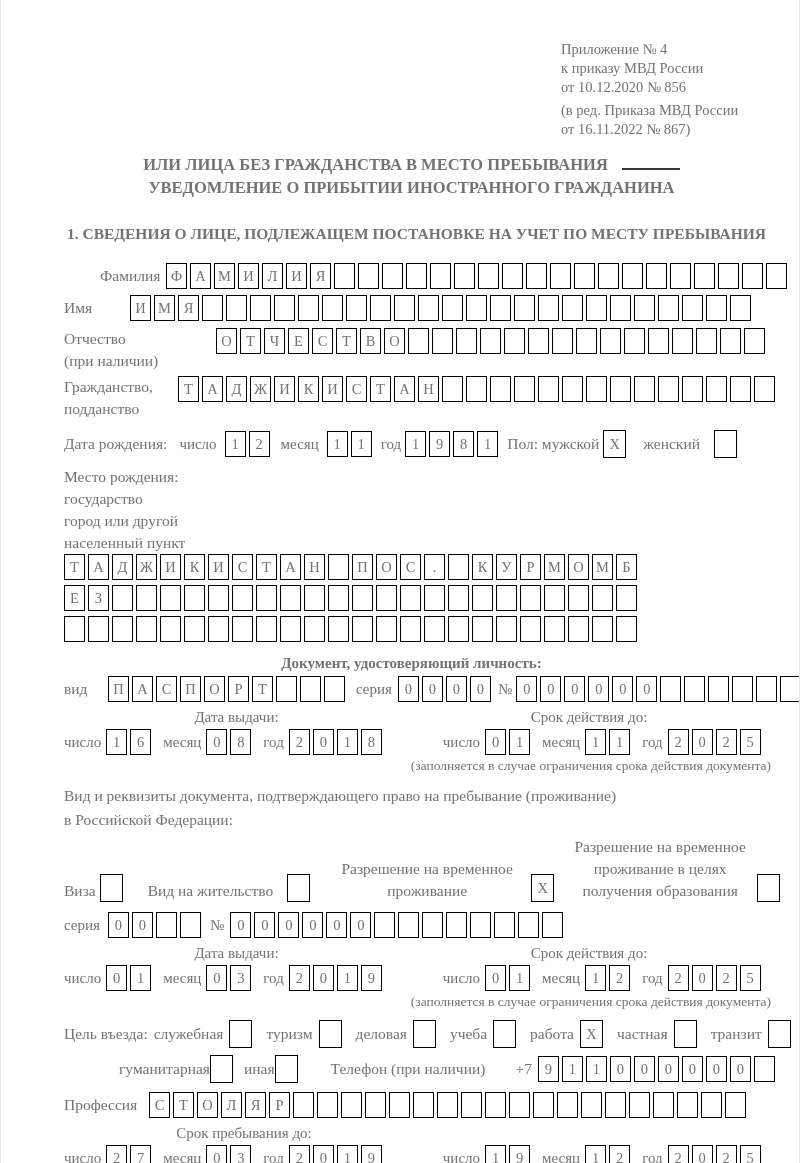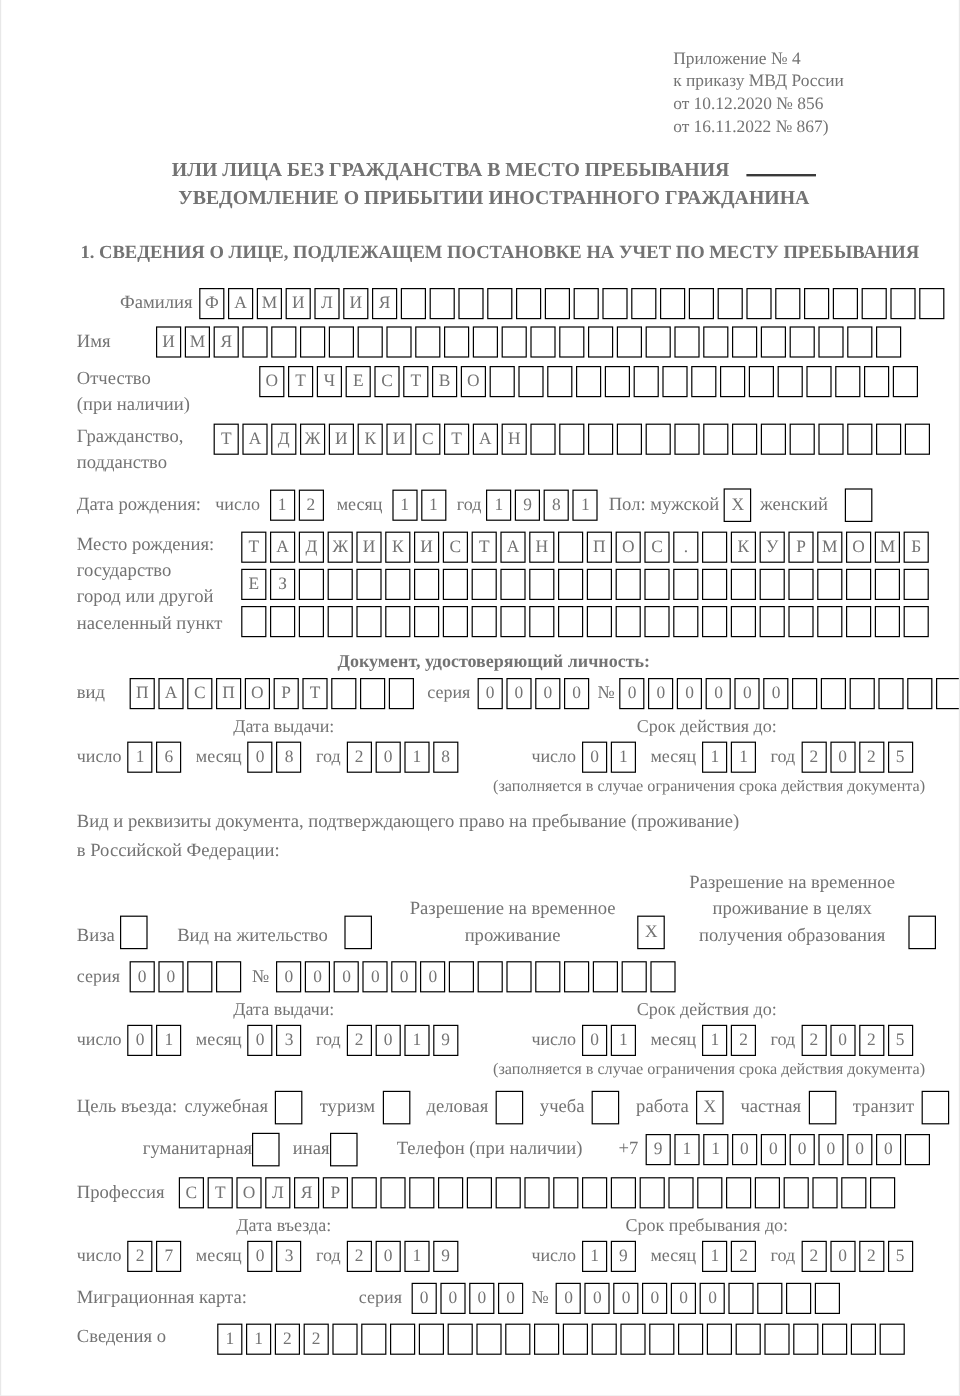--- a/index.html
+++ b/index.html
@@ -30,21 +30,21 @@
     box-sizing:border-box;flex:none;width:21px;height:26px;
     border:1.7px solid #000;margin-right:3px;background:#fff;
     display:flex;align-items:center;justify-content:center;
     font-size:14.5px;font-family:"Liberation Serif",serif;
   }
   .cbx .cell{width:23px;height:28px;}
   .stack{display:flex;flex-direction:column;}
   .stack .cells{margin-bottom:5px;}
   .mini{font-size:15px;}
   .mrg4{margin-left:4px;} .mrg6{margin-left:6px;} .mrg8{margin-left:8px;}
-  .mrg10{margin-left:4px;} .mrg12{margin-left:12px;} .mrg14{margin-left:14px;}
+  .mrg10{margin-left:14px;} .mrg12{margin-left:12px;} .mrg14{margin-left:14px;}
   .mrg18{margin-left:18px;} .mrg22{margin-left:22px;} .mrg30{margin-left:30px;}
   .doc-heading{margin-top:8px;text-align:center;font-weight:bold;font-size:15px;margin-right:40px;}
   
   .dates-head{display:flex;margin-top:7px;font-size:15px;}
   .dates-head .dh-left{flex:none;width:345px;text-align:center;}
   .dates-head .dh-right{flex:none;width:360px;text-align:center;}
   .dates-row{display:flex;align-items:center;margin-top:3px;white-space:nowrap;}
   .dgroup{display:flex;align-items:center;}
   .dgroup .dl{margin-right:5px;}
   .dgroup .seg{margin-left:9px;}
@@ -64,20 +64,21 @@
 </style>
 </head>
 <body>
 
 <div class="page">
 
   <div class="appendix">
     <div>Приложение № 4</div>
     <div>к приказу МВД России</div>
     <div>от 10.12.2020 № 856</div>
+    <div class="rev">(в ред. Приказа МВД России</div>
     <div class="rev2">от 16.11.2022 № 867)</div>
   </div>
 
 
   <div class="title">
     <div>
       <span>ИЛИ ЛИЦА БЕЗ ГРАЖДАНСТВА В МЕСТО ПРЕБЫВАНИЯ</span><span class="blank-line"></span>
     </div>
     <div>УВЕДОМЛЕНИЕ О ПРИБЫТИИ ИНОСТРАННОГО ГРАЖДАНИНА</div>
   </div>
@@ -236,21 +237,21 @@
     <span class="mrg6">Пол: мужской</span>
     <span class="cells cbx mrg4">
         <span class="cell">X</span>
       </span>
     <span class="mrg10">женский</span>
     <span class="cells cbx mrg14">
         <span class="cell"></span>
       </span>
   </div>
 
-  <div class="frow tall" style="margin-top:8px;">
+  <div class="frow tall" style="margin-top:8px;flex-direction:column;">
     <div class="flabel lw137">
       <div>Место рождения:</div>
       <div>государство</div>
       <div>город или другой</div>
       <div>населенный пункт</div>
     </div>
     <div class="stack">
       <div class="cells">
           <span class="cell">Т</span>
           <span class="cell">А</span>
@@ -594,21 +595,20 @@
         <span class="cell"></span>
         <span class="cell"></span>
         <span class="cell"></span>
         <span class="cell"></span>
         <span class="cell"></span>
         <span class="cell"></span>
       </div>
   </div>
 
   <div class="dates-head">
-    <span class="dh-left">Дата въезда:</span>
     <span class="dh-right">Срок пребывания до:</span>
   </div>
   <div class="dates-row">
     <div class="dgroup">
       <span class="dl mini">число</span>
       <span class="cells">
           <span class="cell">2</span>
           <span class="cell">7</span>
         </span>
       <span class="dl seg mini">месяц</span>

